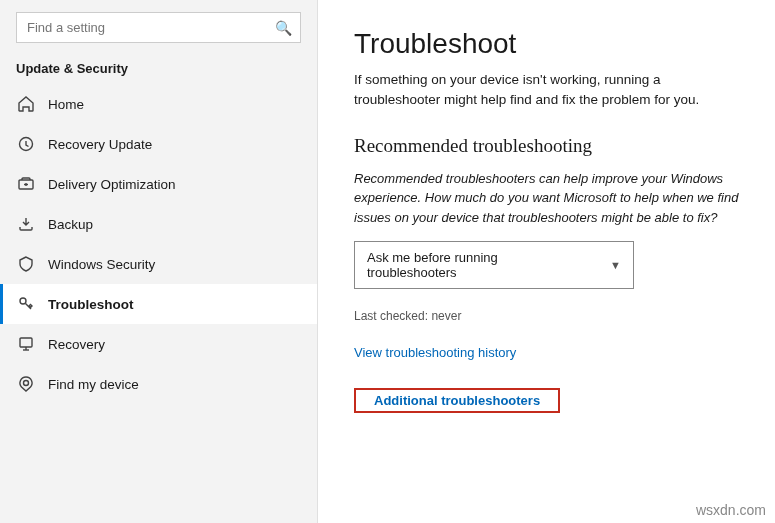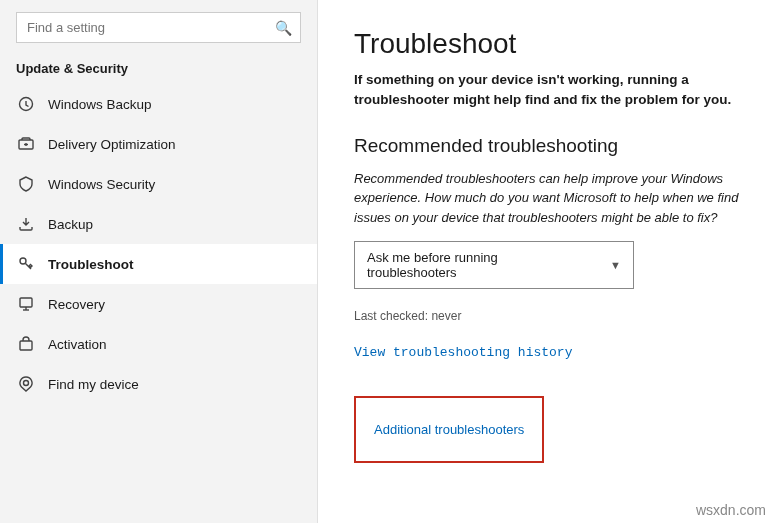--- a/index.html
+++ b/index.html
@@ -117,28 +117,28 @@
       color: #1a1a1a;
       margin-bottom: 10px;
     }
 
     .main-description {
       font-size: 13.5px;
       color: #1a1a1a;
       line-height: 1.5;
       margin-bottom: 24px;
       max-width: 380px;
-      font-weight: bold;
     }
 
     .section-title {
       font-size: 19px;
       font-weight: 300;
       color: #1a1a1a;
       margin-bottom: 12px;
+      font-family: Liberation Serif, serif;
     }
 
     .section-description {
       font-size: 13px;
       color: #1a1a1a;
       line-height: 1.5;
       margin-bottom: 14px;
       max-width: 390px;
       font-style: italic;
     }
@@ -174,34 +174,34 @@
       font-size: 12px;
       color: #555;
       margin-bottom: 22px;
     }
 
     .view-history-link {
       font-size: 13px;
       color: #0067b8;
       text-decoration: none;
       display: block;
-      margin-bottom: 36px;
+      margin-bottom: 28px;
       cursor: pointer;
-      font-family: Liberation Mono, monospace;
     }
 
     .additional-troubleshooters-btn {
       display: inline-block;
       border: 2px solid #c42b1c;
-      padding: 24px 18px;
+      padding: 3px 18px;
       font-size: 13px;
       color: #0067b8;
       cursor: pointer;
       background: #fff;
       position: relative;
+      font-weight: bold;
     }
 
     
     .arrow-container {
       position: relative;
     }
 
     .red-arrow {
       position: absolute;
       left: -120px;
@@ -229,60 +229,68 @@
   <div class="content-area">
 
     <div class="sidebar">
       <div class="sidebar-search">
         <input type="text" placeholder="Find a setting" style="">
         <span class="search-icon">🔍</span>
       </div>
 
       <div class="sidebar-section-title">Update &amp; Security</div>
 
+      <div class="sidebar-item">
+        <span class="item-icon">
+          <svg viewBox="0 0 16 16" fill="none" stroke="#444" stroke-width="1.4">
+            <path d="M1 7L8 1l7 6v7.5a.5.5 0 01-.5.5H11v-4H5v4H1.5a.5.5 0 01-.5-.5V7z"></path>
+          </svg>
+        </span>
+        <span>Home</span>
+      </div>
 
       <div class="sidebar-item">
         <span class="item-icon">
           <svg viewBox="0 0 16 16" fill="none" stroke="#444" stroke-width="1.4">
             <circle cx="8" cy="8" r="6.5"></circle>
             <path d="M8 5v4l2.5 1.5"></path>
           </svg>
         </span>
-        <span>Windows Backup</span>
+        <span>Recovery Update</span>
       </div>
 
       <div class="sidebar-item">
         <span class="item-icon">
           <svg viewBox="0 0 16 16" fill="none" stroke="#444" stroke-width="1.4">
             <rect x="1" y="4" width="14" height="9" rx="1"></rect>
             <path d="M4 4V3a1 1 0 011-1h6a1 1 0 011 1v1"></path>
             <line x1="8" y1="7" x2="8" y2="10"></line>
             <line x1="6" y1="8.5" x2="10" y2="8.5"></line>
           </svg>
         </span>
         <span>Delivery Optimization</span>
       </div>
 
       <div class="sidebar-item">
         <span class="item-icon">
           <svg viewBox="0 0 16 16" fill="none" stroke="#444" stroke-width="1.4">
-            <path d="M8 1L2 4v4c0 3.5 2.5 5.5 6 7 3.5-1.5 6-3.5 6-7V4L8 1z"></path>
-          </svg>
-        </span>
-        <span>Windows Security</span>
-      </div>
-
-      <div class="sidebar-item">
-        <span class="item-icon">
-          <svg viewBox="0 0 16 16" fill="none" stroke="#444" stroke-width="1.4">
             <path d="M8 2v7M5 6l3 3 3-3"></path>
             <path d="M2 11v2a1 1 0 001 1h10a1 1 0 001-1v-2"></path>
           </svg>
         </span>
         <span>Backup</span>
+      </div>
+
+      <div class="sidebar-item">
+        <span class="item-icon">
+          <svg viewBox="0 0 16 16" fill="none" stroke="#444" stroke-width="1.4">
+            <path d="M8 1L2 4v4c0 3.5 2.5 5.5 6 7 3.5-1.5 6-3.5 6-7V4L8 1z"></path>
+          </svg>
+        </span>
+        <span>Windows Security</span>
       </div>
 
       <div class="sidebar-item active">
         <span class="item-icon">
           <svg viewBox="0 0 16 16" fill="none" stroke="#444" stroke-width="1.4">
             <circle cx="5" cy="5" r="3"></circle>
             <path d="M7.5 7.5l5.5 5.5"></path>
             <path d="M11 10l1.5-1.5 1.5 1.5-1.5 1.5z"></path>
           </svg>
         </span>
@@ -293,29 +301,20 @@
         <span class="item-icon">
           <svg viewBox="0 0 16 16" fill="none" stroke="#444" stroke-width="1.4">
             <rect x="2" y="2" width="12" height="9" rx="1"></rect>
             <line x1="5" y1="14" x2="11" y2="14"></line>
             <line x1="8" y1="11" x2="8" y2="14"></line>
           </svg>
         </span>
         <span>Recovery</span>
       </div>
 
-      <div class="sidebar-item">
-        <span class="item-icon">
-          <svg viewBox="0 0 16 16" fill="none" stroke="#444" stroke-width="1.4">
-            <rect x="2" y="5" width="12" height="9" rx="1"></rect>
-            <path d="M5 5V4a3 3 0 016 0v1"></path>
-          </svg>
-        </span>
-        <span>Activation</span>
-      </div>
 
       <div class="sidebar-item">
         <span class="item-icon">
           <svg viewBox="0 0 16 16" fill="none" stroke="#444" stroke-width="1.4">
             <circle cx="8" cy="7" r="2.5"></circle>
             <path d="M8 1a6 6 0 00-4.5 10L8 15l4.5-4A6 6 0 008 1z"></path>
           </svg>
         </span>
         <span>Find my device</span>
       </div>

